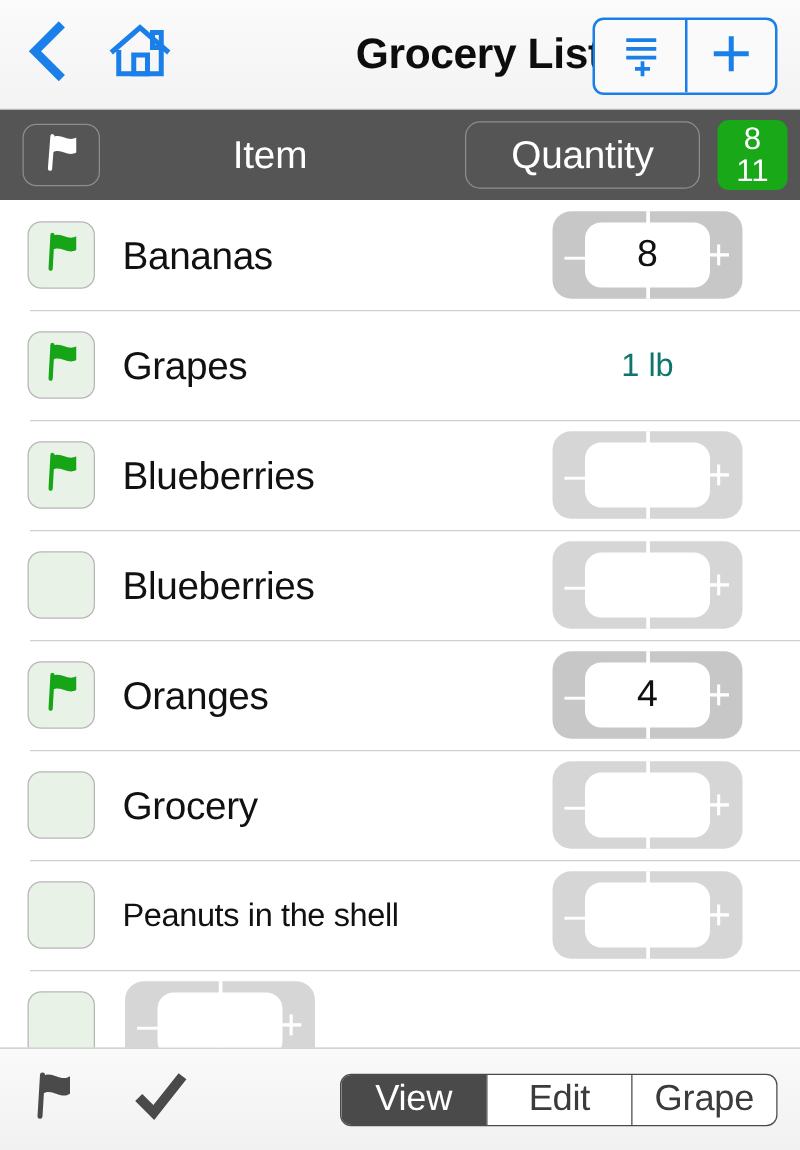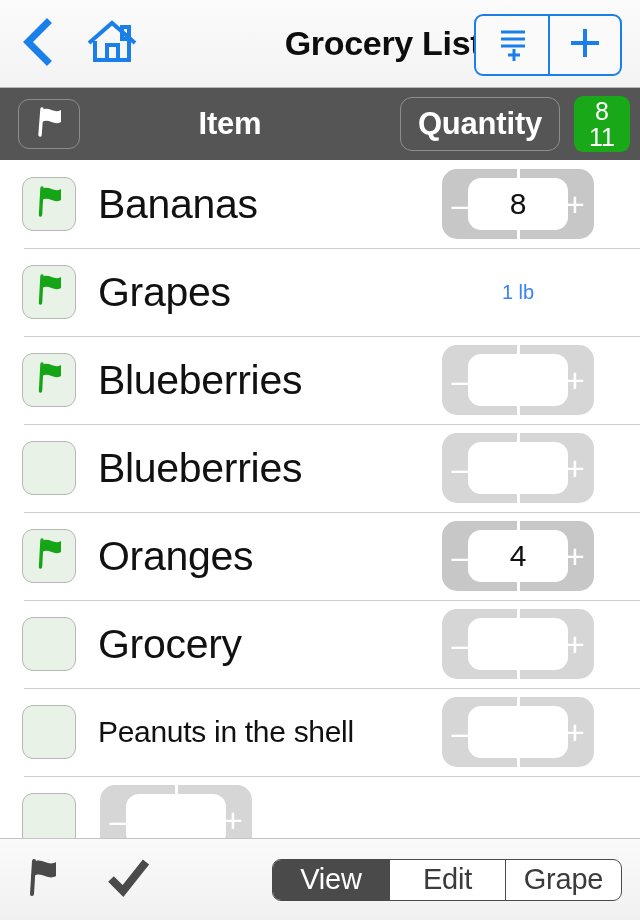--- a/index.html
+++ b/index.html
@@ -40,27 +40,27 @@
   .colbar {
     position:absolute; top:88px; left:0; width:640px; height:72px;
     background:#555555; display:flex; align-items:center;
   }
   .flag-btn-hdr {
     margin-left:18px; width:62px; height:50px;
     border:1.5px solid #8d8d8d; border-radius:11px;
     display:flex; align-items:center; justify-content:center; cursor:pointer;
   }
   .col-item {
-    flex:1; text-align:center; color:#ffffff; font-size:31px; font-weight:bold;
+    flex:1; text-align:center; color:#ffffff; font-size:31px; font-weight:normal;
     letter-spacing:-0.2px; margin-left:-20px;
   }
   .qty-btn {
-    width:160px; height:54px; border:1.5px solid #8d8d8d; border-radius:12px;
+    width:188px; height:54px; border:1.5px solid #8d8d8d; border-radius:12px;
     display:flex; align-items:center; justify-content:center; cursor:pointer;
-    color:#ffffff; font-size:31px; font-weight:bold; letter-spacing:-0.2px;
+    color:#ffffff; font-size:31px; font-weight:normal; letter-spacing:-0.2px;
   }
   .count-badge {
     width:56px; height:56px; margin-left:14px; margin-right:10px;
     background:#18a818; border-radius:9px;
     display:flex; flex-direction:column; align-items:center; justify-content:center;
     color:#ffffff; font-size:25px; line-height:26px; cursor:pointer;
   }
 
   
   .list {
@@ -74,29 +74,29 @@
   .row + .row::before {
     content:""; position:absolute; top:0; left:24px; right:0; height:1px;
     background:#cfcfcf;
   }
   .flag-box {
     width:54px; height:54px; margin-left:22px; flex:none;
     background:#e9f2e6; border:1.5px solid #b6b6b6; border-radius:11px;
     display:flex; align-items:center; justify-content:center; cursor:pointer;
   }
   .item-name {
-    margin-left:22px; font-size:41px; color:#111111; letter-spacing:-0.3px;
+    margin-left:22px; font-size:31px; color:#111111; letter-spacing:-0.3px;
     line-height:37px; flex:1; padding-right:10px;
   }
-  .item-name.two-line { font-size:30px; line-height:36px; }
+  .item-name.two-line { font-size:26px; line-height:36px; }
   .qty-cell {
     width:200px; flex:none; margin-right:22px;
     display:flex; align-items:center; justify-content:center;
   }
-  .qty-text { font-size:20px; color:#3b82f6; }
+  .qty-text { font-size:26px; color:#0f766e; }
 
   
   .stepper {
     position:relative; width:152px; height:70px; border-radius:15px;
     background:#c7c7c7; display:flex; align-items:center; cursor:pointer;
   }
   .stepper.empty { background:#d6d6d6; }
   .stepper .divider {
     position:absolute; left:50%; top:0; width:3px; height:70px;
     margin-left:-1.5px; background:#ffffff;

